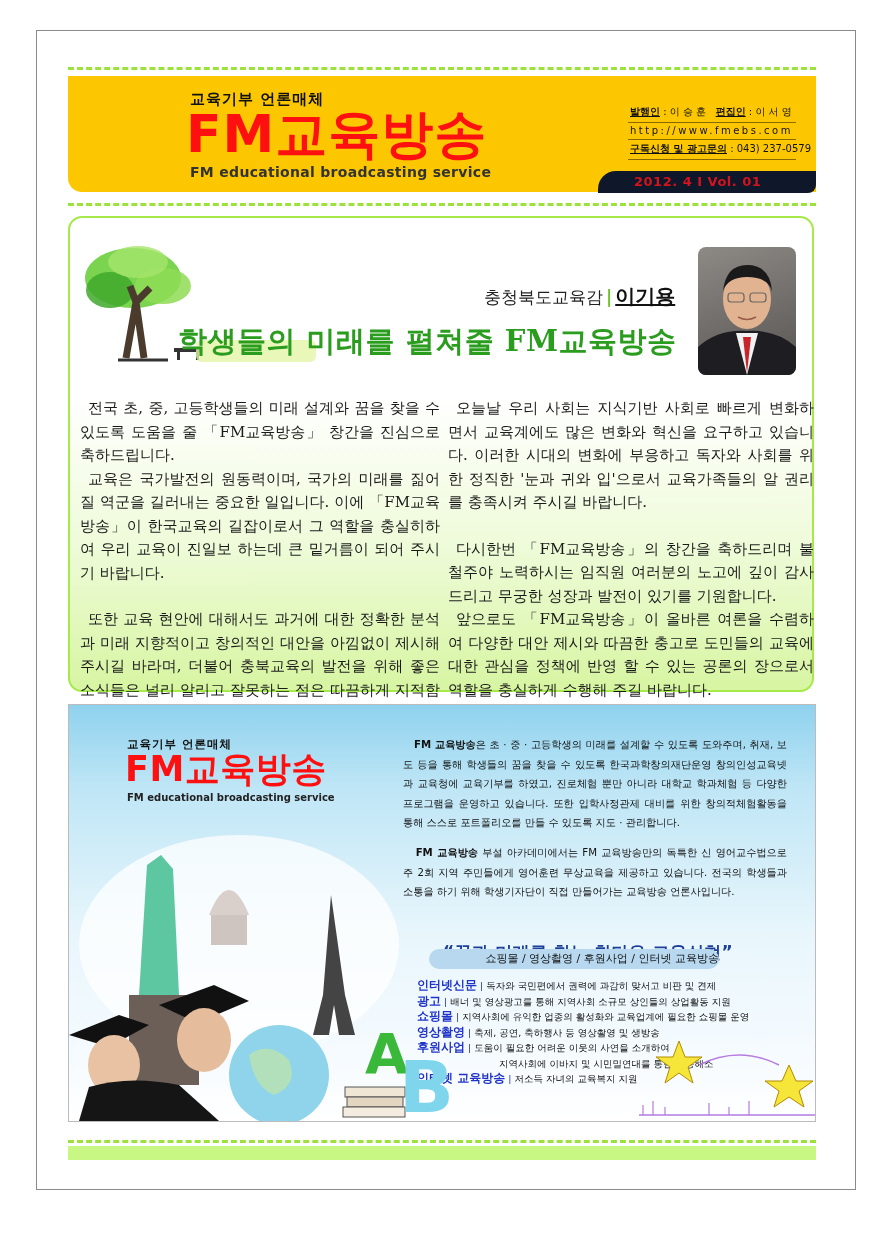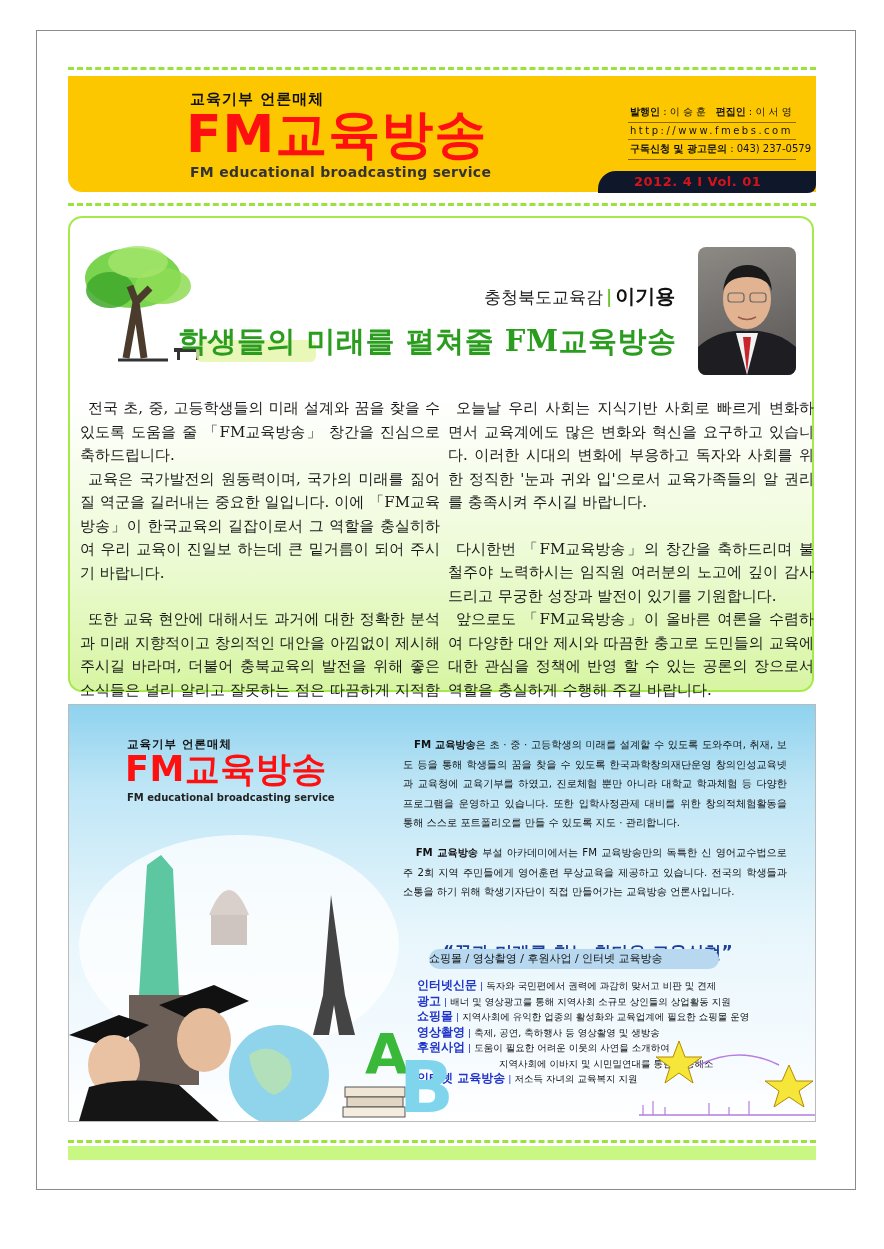--- a/index.html
+++ b/index.html
@@ -6,49 +6,49 @@
   body { width:884px; height:1249px; background:#ffffff; position:relative; font-family:"DejaVu Sans", sans-serif; overflow:hidden; }
   .page { position:absolute; left:36px; top:30px; width:818px; height:1158px; border:1px solid #8a8a8a; background:#fff; }
   .dash { position:absolute; left:68px; width:748px; height:0; border-top:3px dashed #9be33b; }
   
   .mast { position:absolute; left:68px; top:76px; width:748px; height:116px; background:#fdc700; border-radius:0 0 0 14px; }
   .mast .tag { position:absolute; left:122px; top:14px; font-size:15px; font-weight:bold; color:#111; letter-spacing:1px; }
   .mast .logo { position:absolute; left:118px; top:26px; font-size:52px; font-weight:bold; color:#ff1010; letter-spacing:1px; line-height:64px; font-family:"DejaVu Sans", sans-serif; }
   .mast .eng { position:absolute; left:122px; top:88px; font-size:14px; font-weight:bold; color:#333; letter-spacing:0.3px; }
   .info { position:absolute; left:628px; top:103px; width:168px; font-size:10px; color:#111; }
   .info div { border-bottom:1px solid #8a6a00; padding:2px 0 3px 2px; white-space:nowrap; }
-  .info b { font-weight:bold; }
+  .info b { font-weight:bold;text-decoration:underline; }
   .info .url { letter-spacing:2.5px; }
   .issue { position:absolute; left:598px; top:171px; width:218px; height:22px; background:#0f172a; border-radius:18px 0 8px 0; }
   .issue span { position:absolute; left:36px; top:3px; font-size:13px; font-weight:bold; color:#d4141c; letter-spacing:0.5px; }
   
   .letter { position:absolute; left:68px; top:216px; width:746px; height:476px; border:2px solid #a6ea4a; border-radius:14px; background:linear-gradient(to bottom,#ffffff 0%,#ffffff 38%,#eefbd8 70%,#d7f5a2 100%); box-sizing:border-box; }
   .tree { position:absolute; left:78px; top:240px; width:130px; height:125px; }
   .byline { position:absolute; left:484px; top:283px; font-size:17px; color:#222; }
   .byline .bar { color:#6cc32a; font-weight:bold; margin:0 3px; }
-  .byline .name { font-weight:bold; font-size:20px; color:#111; }
+  .byline .name { font-weight:bold; font-size:20px; color:#111;text-decoration:underline; }
   .headline { position:absolute; left:178px; top:322px; font-size:29px; font-weight:bold; color:#2a9c1e; font-family:"DejaVu Serif", serif; letter-spacing:0.5px; white-space:nowrap; }
   .hl-bg { position:absolute; left:196px; top:340px; width:120px; height:22px; background:#e4f5a8; border-radius:6px; opacity:0.8; }
   .portrait { position:absolute; left:698px; top:247px; width:98px; height:128px; border-radius:8px; background:linear-gradient(160deg,#8d8a86 0%,#6c6966 60%,#585654 100%); overflow:hidden; }
   .col { position:absolute; font-family:"DejaVu Serif", serif; font-size:15px; color:#1a1a1a; line-height:23.5px; text-align:justify; }
   .col p { margin:0; text-indent:8px; }
   .col1 { left:80px; top:397px; width:360px; }
   .col2 { left:448px; top:397px; width:366px; }
   .gap { height:23px; }
   
   .ad { position:absolute; left:68px; top:704px; width:746px; height:416px; border:1px solid #bbbbbb; overflow:hidden; background:linear-gradient(180deg,#8fd2ee 0%,#bfe6f6 20%,#e8f6fc 55%,#f6fbff 85%,#ffffff 100%); }
   .ad .tag2 { position:absolute; left:58px; top:32px; font-size:11.5px; font-weight:bold; color:#111; letter-spacing:1px; }
   .ad .logo2 { position:absolute; left:56px; top:42px; font-size:35px; font-weight:bold; color:#ff1010; line-height:44px; letter-spacing:0.5px; }
   .ad .eng2 { position:absolute; left:58px; top:87px; font-size:10px; font-weight:bold; color:#222; }
   .ad .para { position:absolute; left:334px; width:384px; font-size:10.2px; color:#111; line-height:19.5px; text-align:justify; }
   .ad .para b { font-weight:bold; }
   .ad .p1 { top:30px; }
   .ad .p2 { top:138px; }
   .slogan { position:absolute; left:374px; top:212px; font-size:17px; font-weight:bold; color:#1c3f9a; letter-spacing:0.3px;margin-top:24px; }
-  .pill { position:absolute; left:360px; top:244px; width:290px; height:20px; border-radius:10px; background:#b7d8ef; text-align:left; font-size:11px; line-height:20px; color:#111; }
+  .pill { position:absolute; left:360px; top:244px; width:290px; height:20px; border-radius:10px; background:#b7d8ef; text-align:right; font-size:11px; line-height:20px; color:#111; }
   .svc { position:absolute; left:348px; top:273px; font-size:9.5px; color:#111; line-height:15.5px; white-space:nowrap; }
   .svc .k { color:#1f33c9; font-weight:bold; font-size:12px; }
   .svc .sep { color:#1f33c9; margin:0 3px; }
   .svc .indent { padding-left:82px; }
   .scene { position:absolute; left:0; top:120px; width:340px; height:296px; }
   .abc { position:absolute; font-weight:bold; font-family:"DejaVu Sans", sans-serif; }
   .doodle { position:absolute; left:570px; top:330px; width:176px; height:86px; }
   .bottomband { position:absolute; left:68px; top:1146px; width:748px; height:14px; background:#c8f783; }
 </style>
 </head>

